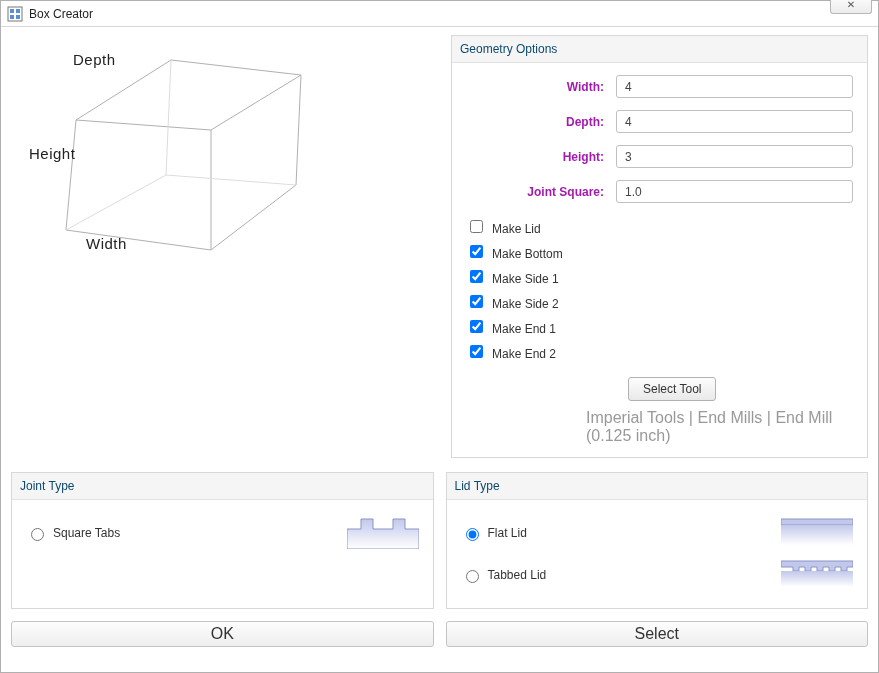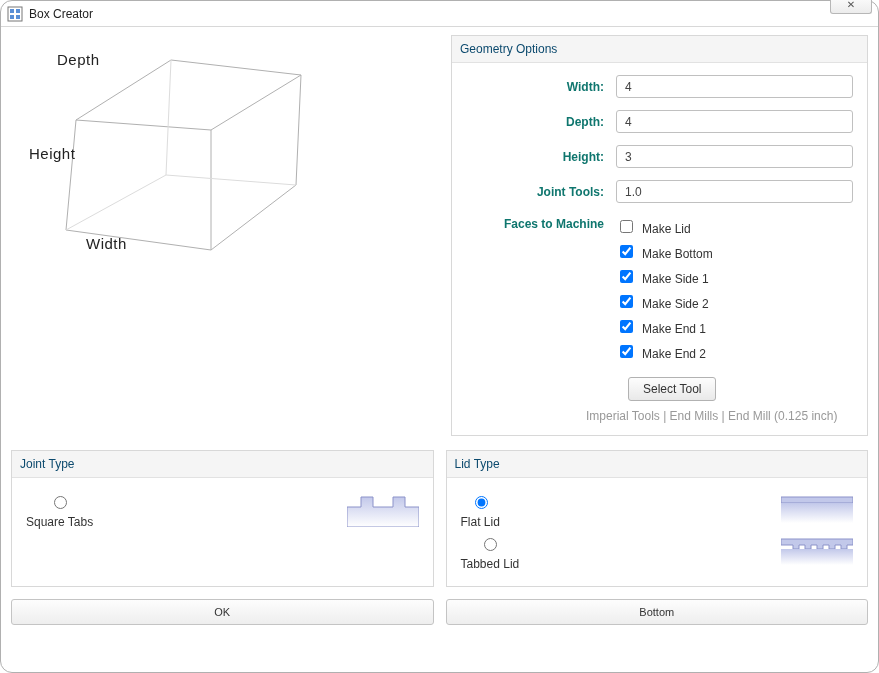--- a/index.html
+++ b/index.html
@@ -11,21 +11,21 @@
     background: #fff;
     width: 879px;
     height: 673px;
     overflow: hidden;
   }
   .window {
     border: 1px solid #b0b0b0;
     width: 879px;
     height: 673px;
     position: relative;
-    border-radius: 12px;
+    border-radius: 0;
     background: #fff;
   }
   .titlebar {
     height: 26px;
     border-bottom: 1px solid #d8d8d8;
     display: flex;
     align-items: center;
     padding: 0 6px;
     font-size: 12px;
     color: #222;
@@ -93,21 +93,21 @@
   .form-row {
     display: flex;
     align-items: center;
     margin-bottom: 12px;
   }
   .form-label {
     width: 150px;
     text-align: right;
     padding-right: 12px;
     font-weight: bold;
-    color: #0f766e;
+    color: #a21caf;
     font-size: 12px;
   }
   .form-input {
     flex: 1;
     height: 23px;
     border: 1px solid #c0c0c0;
     border-radius: 3px;
     padding: 0 8px;
     font-size: 12px;
     color: #444;
@@ -141,21 +141,21 @@
     background: linear-gradient(#fdfdfd,#e9e9e9);
     border: 1px solid #b2b2b2;
     border-radius: 3px;
     font-size: 12px;
     color: #333;
     cursor: pointer;
   }
   .tool-desc {
     margin-left: 120px;
     margin-top: 8px;
-    font-size: 12px;
+    font-size: 16px;
     color: #999;
   }
   .mid-row {
     display: flex;
     gap: 12px;
     margin-top: 14px;
   }
   .half-panel {
     flex: 1;
     border: 1px solid #d8d8d8;
@@ -169,39 +169,38 @@
     justify-content: space-between;
     height: 42px;
   }
   .radio-lbl {
     display: flex;
     align-items: center;
     gap: 6px;
     font-size: 12px;
     color: #333;
     cursor: pointer;
-    flex-direction: column;
   }
   .radio-lbl input { cursor: pointer; }
   .joint-illus, .lid-illus {
     width: 72px;
     height: 32px;
   }
   .bottom-row {
     display: flex;
     gap: 12px;
     margin-top: 12px;
   }
   .big-btn {
     flex: 1;
     height: 26px;
     background: linear-gradient(#fdfdfd,#eeeeee);
     border: 1px solid #c4c4c4;
     border-radius: 3px;
-    font-size: 11px;
+    font-size: 16px;
     color: #333;
     cursor: pointer;
   }
 </style>
 </head>
 <body>
 
 <div class="window">
 
   <div class="titlebar">
@@ -236,21 +235,21 @@
             <line x1="160" y1="25" x2="290" y2="40"></line>
 
             <line x1="290" y1="40" x2="285" y2="150"></line>
             <line x1="200" y1="215" x2="285" y2="150"></line>
 
             <line x1="160" y1="25" x2="155" y2="140" stroke="#dcdcdc"></line>
             <line x1="55" y1="195" x2="155" y2="140" stroke="#dcdcdc"></line>
             <line x1="155" y1="140" x2="285" y2="150" stroke="#dcdcdc"></line>
           </g>
         </svg>
-        <div class="diagram-label" style="left:46px; top:16px;">Depth</div>
+        <div class="diagram-label" style="left:62px; top:16px;">Depth</div>
         <div class="diagram-label" style="left:18px; top:110px;">Height</div>
         <div class="diagram-label" style="left:75px; top:200px;">Width</div>
       </div>
 
       <div class="geom-panel">
         <div class="panel-header">Geometry Options</div>
         <div class="geom-body">
 
           <div class="form-row">
             <div class="form-label">Width:</div>
@@ -258,26 +257,25 @@
           </div>
           <div class="form-row">
             <div class="form-label">Depth:</div>
             <input class="form-input" value="4" style="">
           </div>
           <div class="form-row">
             <div class="form-label">Height:</div>
             <input class="form-input" value="3" style="">
           </div>
           <div class="form-row">
-            <div class="form-label">Joint Tools:</div>
+            <div class="form-label">Joint Square:</div>
             <input class="form-input" value="1.0" style="">
           </div>
 
           <div class="form-row" style="align-items:flex-start;">
-            <div class="form-label" style="padding-top:2px;">Faces to Machine</div>
             <div class="checks">
               <label class="check">
                 <input type="checkbox" style="">
                 <span>Make Lid</span>
               </label>
               <label class="check">
                 <input type="checkbox" checked="" style="">
                 <span>Make Bottom</span>
               </label>
               <label class="check">
@@ -371,17 +369,17 @@
               </svg>
             </span>
           </div>
         </div>
       </div>
 
     </div>
 
     <div class="bottom-row">
       <button class="big-btn">OK</button>
-      <button class="big-btn">Bottom</button>
+      <button class="big-btn">Select</button>
     </div>
 
   </div>
 </div>
 
 </body></html>

